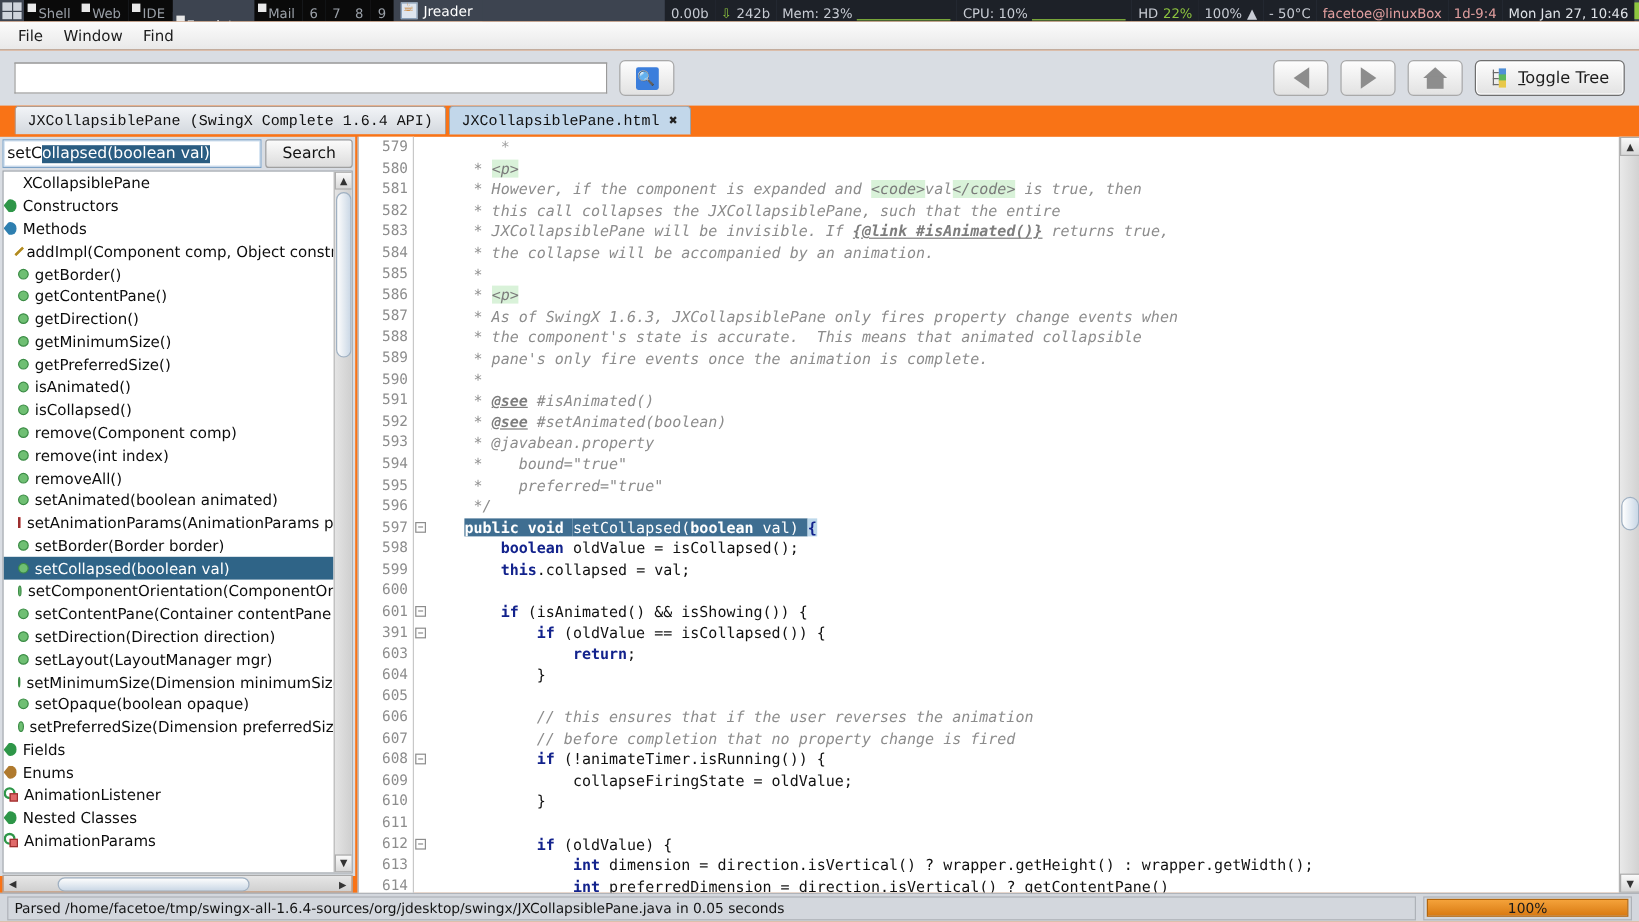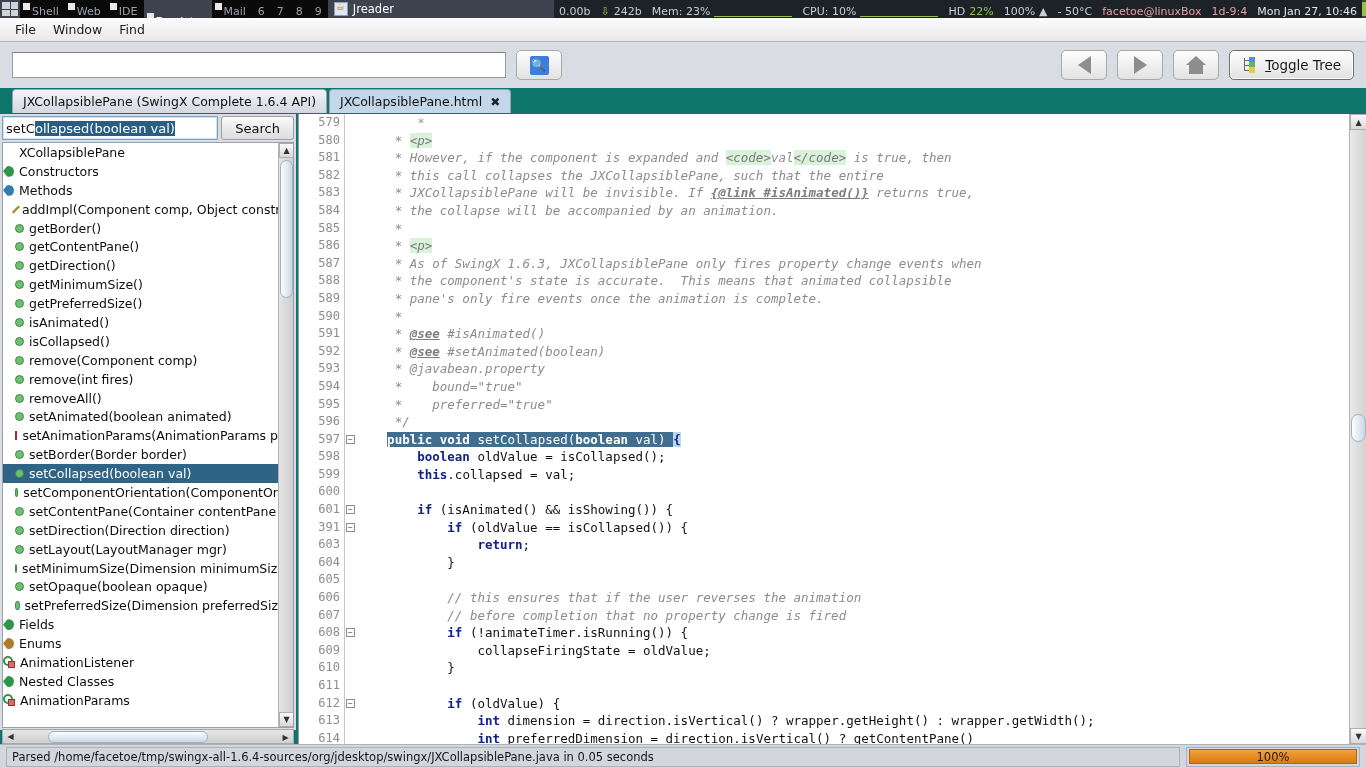--- a/index.html
+++ b/index.html
@@ -52,21 +52,21 @@
   .mini-graph .base { position:absolute; left:0; bottom:1px; width:100%; height:1px; background:#8ec63f; }
   .net-arrow { color:#8ec63f; font-size:11px; }
   .pct-green { color:#8ec63f; }
   .user-name { color:#e3a0a0; }
   .uptime { color:#e3a0a0; }
   .clock { color:#dfe3e8; }
 
   
   #app {
     position:absolute; left:0; top:18px; width:1366px; height:750px;
-    background:#0f766e;
+    background:#f97316;
     font-family:"DejaVu Sans", sans-serif;
   }
 
   
   #menubar {
     height:24px; background:linear-gradient(to bottom,#fbfbfb,#e9e9e9);
     border-bottom:1px solid #b5b5b5;
     display:flex; align-items:center; padding-left:8px; gap:3px;
   }
   .menu-item { font-size:12.5px; color:#1b1b1b; padding:2px 7px; border-radius:2px; cursor:default; }
@@ -112,21 +112,21 @@
   #toggle-tree .label u { text-decoration:underline; }
   .tree-ico { width:16px; height:16px; position:relative; }
   .tree-ico .vline{position:absolute;left:2px;top:1px;width:1px;height:13px;background:#6a6a6a;}
   .tree-ico .n{position:absolute;width:6px;height:6px;left:7px;}
   .tree-ico .n::before{content:"";position:absolute;left:-5px;top:3px;width:5px;height:1px;background:#6a6a6a;}
   .tree-ico .n1{top:0px;background:#4f8fd8;}
   .tree-ico .n2{top:5px;background:#5cb85c;}
   .tree-ico .n3{top:10px;background:#e8c84a;}
 
   
-  #tabbar { height:26px; padding-left:12px; display:flex; align-items:center; gap:2px; }
+  #tabbar { height:26px; padding-left:12px; display:flex; align-items:flex-start; gap:2px;font-family:Liberation Mono, monospace; }
   .tab {
     height:24px; padding:0 10px; display:flex; align-items:center; gap:8px;
     border:1px solid #9aa2ab; border-bottom:none;
     border-radius:4px 4px 0 0;
     font-size:12.5px; color:#101010; cursor:pointer;
   }
   .tab.inactive { background:linear-gradient(to bottom,#f2f4f7,#d3d8de); }
   .tab.active { background:#c2d7ea; }
   .tab .x { font-size:12px; color:#222; font-weight:bold; }
 
@@ -485,21 +485,21 @@
             <div class="tnode lvl1">
               <span class="ic-green"></span>
               <span>isCollapsed()</span>
             </div>
             <div class="tnode lvl1">
               <span class="ic-green"></span>
               <span>remove(Component comp)</span>
             </div>
             <div class="tnode lvl1">
               <span class="ic-green"></span>
-              <span>remove(int fires)</span>
+              <span>remove(int index)</span>
             </div>
             <div class="tnode lvl1">
               <span class="ic-green"></span>
               <span>removeAll()</span>
             </div>
             <div class="tnode lvl1">
               <span class="ic-green"></span>
               <span>setAnimated(boolean animated)</span>
             </div>
             <div class="tnode lvl1">

